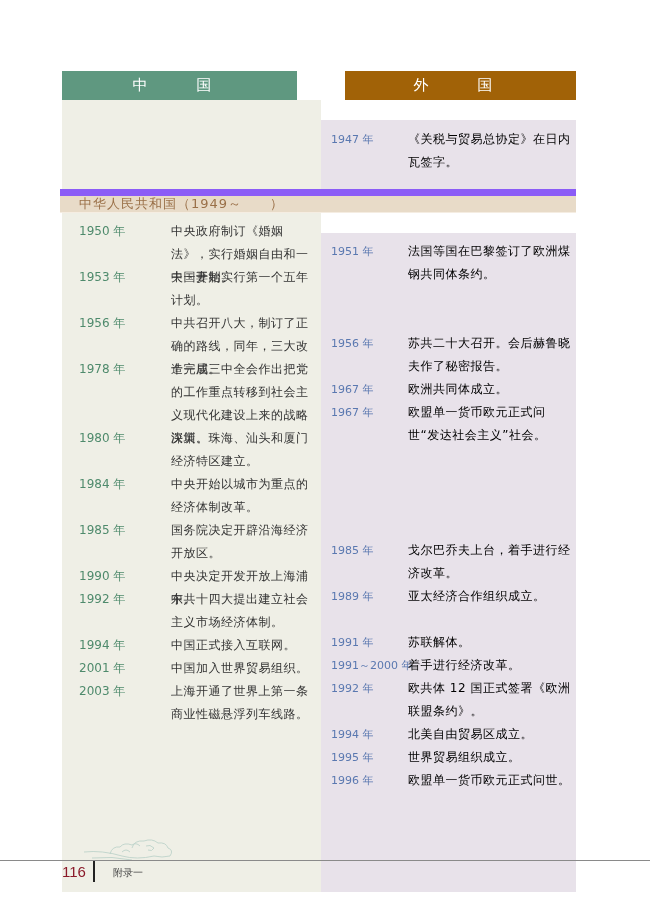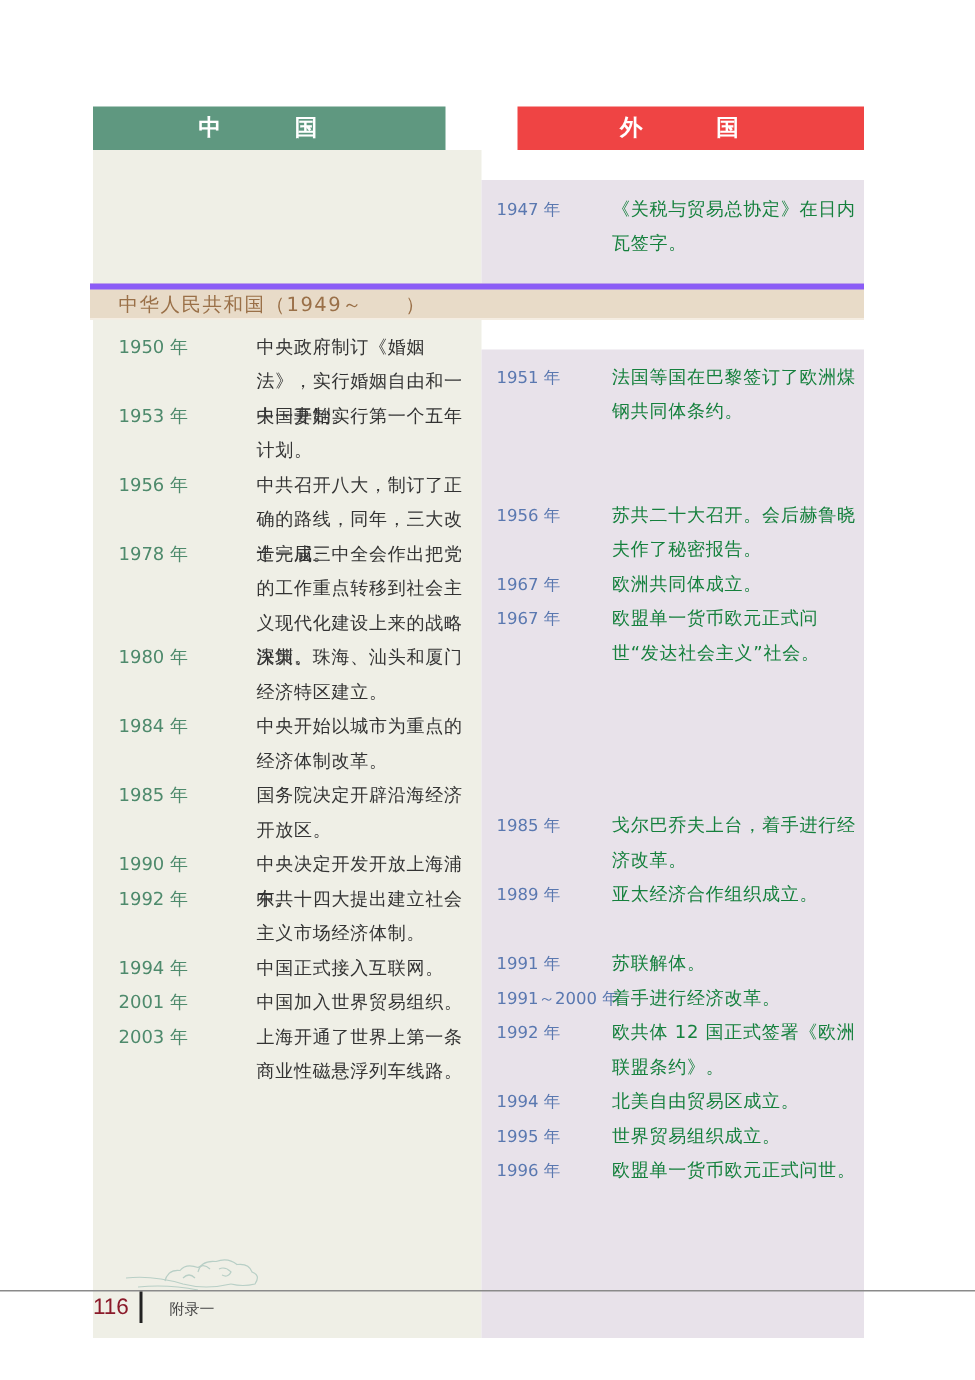--- a/index.html
+++ b/index.html
@@ -26,39 +26,38 @@
     }
     .header .cell {
       display: flex;
       align-items: center;
       justify-content: center;
       color: #ffffff;
       font-size: 15px;
       letter-spacing: 22px;
       padding-left: 7px;
       box-sizing: border-box;
-      font-weight: bold;
     }
     .header .cn { width: 259px; background: #5f9880; }
-    .header .fr { width: 255px; background: #ef4444; margin-left: 48px; }
+    .header .fr { width: 255px; background: #a16207; margin-left: 48px; }
 
     .pre {
       display: flex;
       height: 89px;
     }
     .col-cn { width: 259px; background: #efefe6; position: relative; }
     .col-fr { width: 255px; background: #e8e2ea; position: relative; margin-top: 20px; }
 
     .banner {
       position: relative;
       margin-left: -2px;
       width: 516px;
       height: 24px;
       background: #e8dbc8;
-      border-top: 4px solid #8b5cf6;
+      border-top: 7px solid #8b5cf6;
       border-bottom: 1px solid #f5ede2;
       display: flex;
       align-items: center;
       box-sizing: border-box;
       padding-left: 19px;
       color: #9a7048;
       font-size: 13px;
       letter-spacing: 1px;
     }
 
@@ -89,21 +88,21 @@
     .col-fr .year {
       position: absolute;
       left: 10px;
       color: #5a78b0;
       font-size: 11px;
     }
     .col-fr .text {
       position: absolute;
       left: 87px;
       width: 166px;
-      color: #15803d;
+      color: #000000;
       letter-spacing: 0.5px;
     }
 
     .footer-line {
       position: absolute;
       left: 0;
       top: 860px;
       width: 650px;
       height: 1px;
       background: #8a8a8a;

